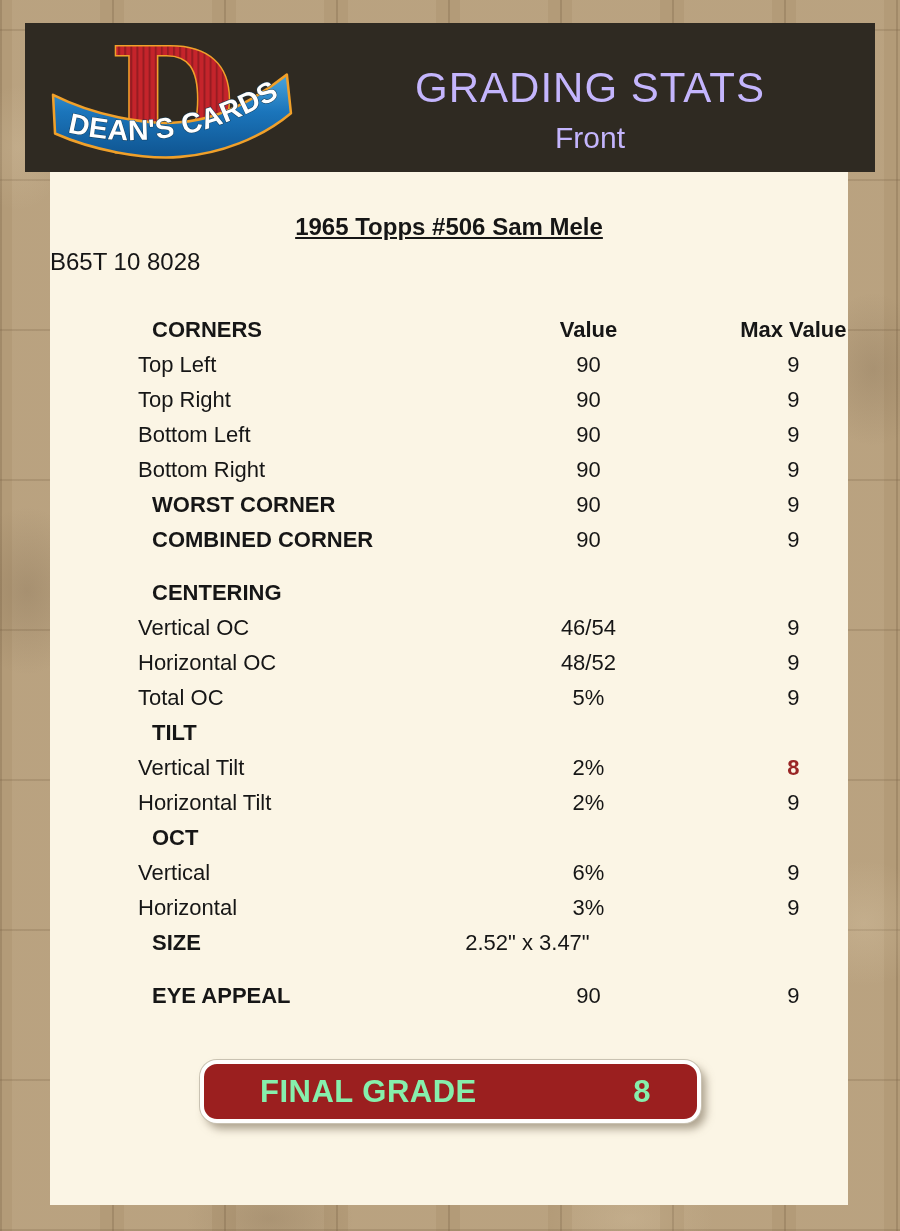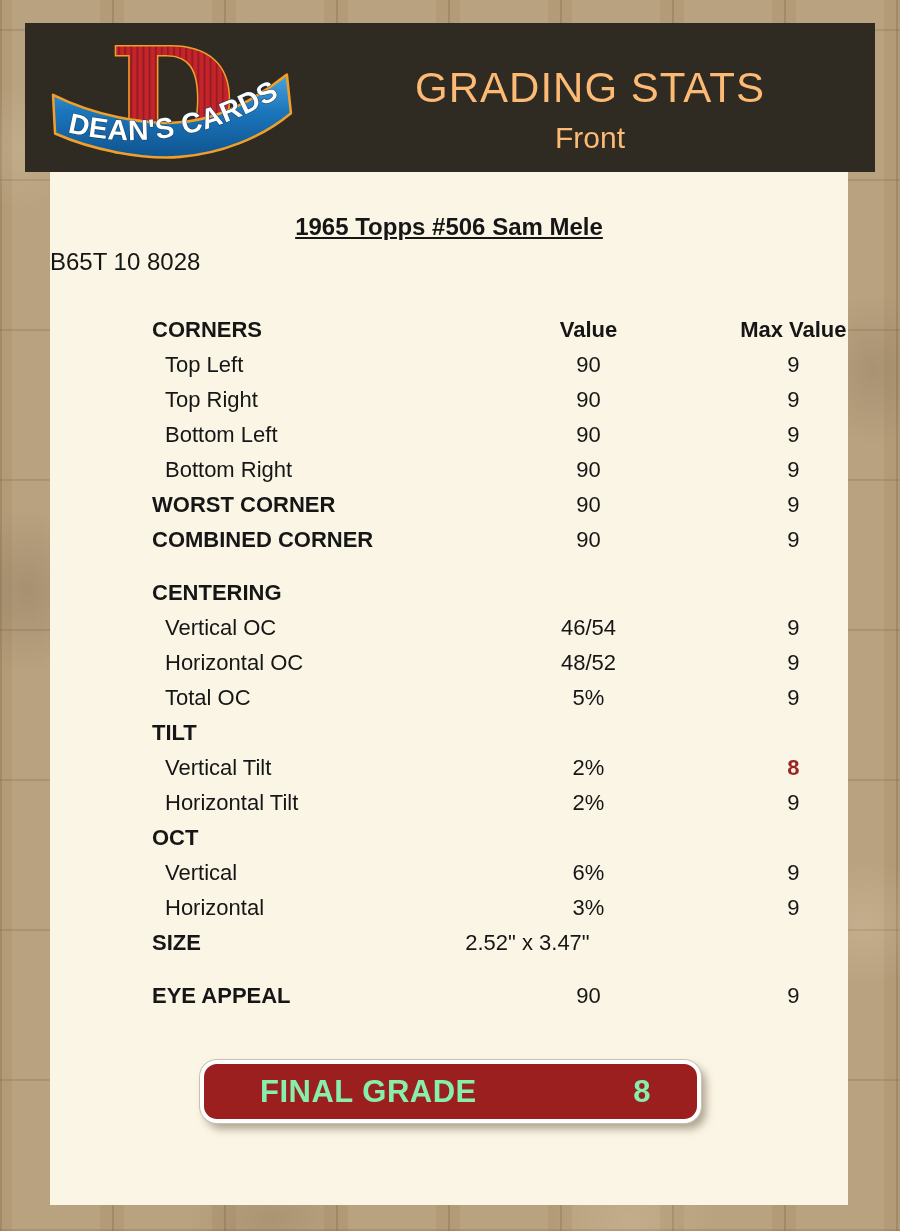--- a/index.html
+++ b/index.html
@@ -25,34 +25,34 @@
       radial-gradient(100px 90px at 96% 75%, rgba(236,220,190,0.20), transparent 70%),
       radial-gradient(120px 70px at 30% 99%, rgba(92,72,50,0.16), transparent 70%),
       radial-gradient(120px 70px at 70% 99%, rgba(236,220,190,0.18), transparent 70%),
       radial-gradient(70px 90px at 2% 12%, rgba(236,220,190,0.16), transparent 70%);
   }
   .header-bar{
     position:absolute;left:25px;top:23px;width:850px;height:149px;
     background:var(--header-bg,#2f2a22);
   }
   .logo{position:absolute;left:26px;top:12px;width:244px;height:136px;cursor:pointer;}
-  .head-titles{position:absolute;left:330px;top:0;width:470px;text-align:center;color:#fdba74;}
+  .head-titles{position:absolute;left:330px;top:0;width:470px;text-align:center;color:#c4b5fd;}
   .head-title{margin-top:43px;font-size:42px;font-weight:400;letter-spacing:1px;line-height:44px;white-space:nowrap;}
   .head-sub{font-size:30px;line-height:36px;margin-top:10px;}
   .panel{
     position:absolute;left:50px;top:172px;width:798px;height:1033px;
     background:var(--panel-bg,#fbf5e5);color:#161616;
   }
   .card-title{margin:0;padding-top:41px;text-align:center;font-size:24px;font-weight:bold;text-decoration:underline;}
   .card-serial{margin-top:7px;text-align:left;font-size:24px;}
   .stats-table{position:absolute;left:0;top:140px;width:100%;}
   .trow{display:flex;align-items:center;height:35px;font-size:22px;gap:36px;}
   .trow.gap{margin-top:18px;}
   .c-label{width:390px;padding-left:102px;box-sizing:border-box;white-space:nowrap;}
-  .trow.indent .c-label{padding-left:115px;}
+  .trow.indent .c-label{padding-left:88px;}
   .trow.bold .c-label,.trow.thead .c-label{font-weight:bold;}
   .trow.thead .c-value,.trow.thead .c-grade{font-weight:bold;}
   .c-value{width:230px;text-align:center;white-space:nowrap;}
   .c-grade{width:110px;text-align:center;white-space:nowrap;}
   .c-grade.red{color:var(--grade-alert,#992626);font-weight:bold;}
   .trow.sizerow .c-value{transform:translateX(-61px);}
   .final-btn{
     position:absolute;left:150px;top:888px;width:501px;height:63px;box-sizing:border-box;
     background:var(--accent-red,#9b1f1f);
     border:4px solid #ffffff;border-radius:17px;

